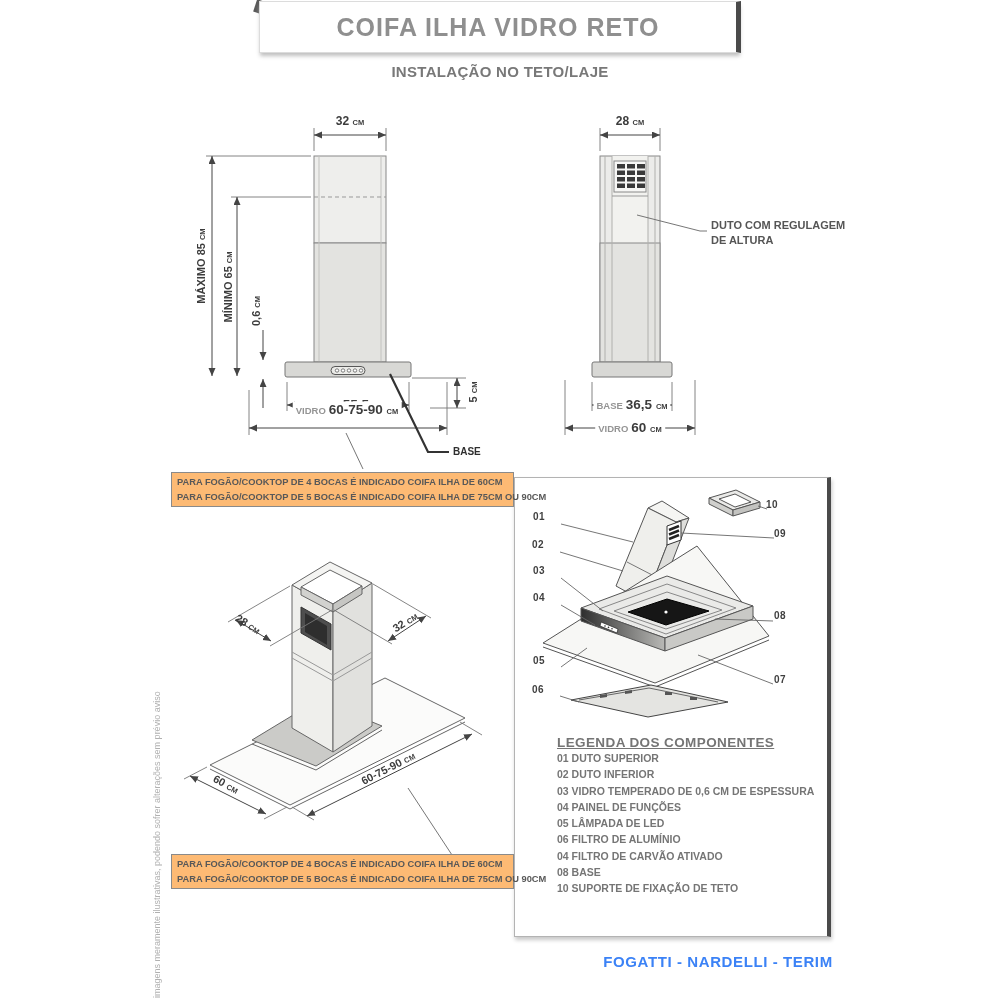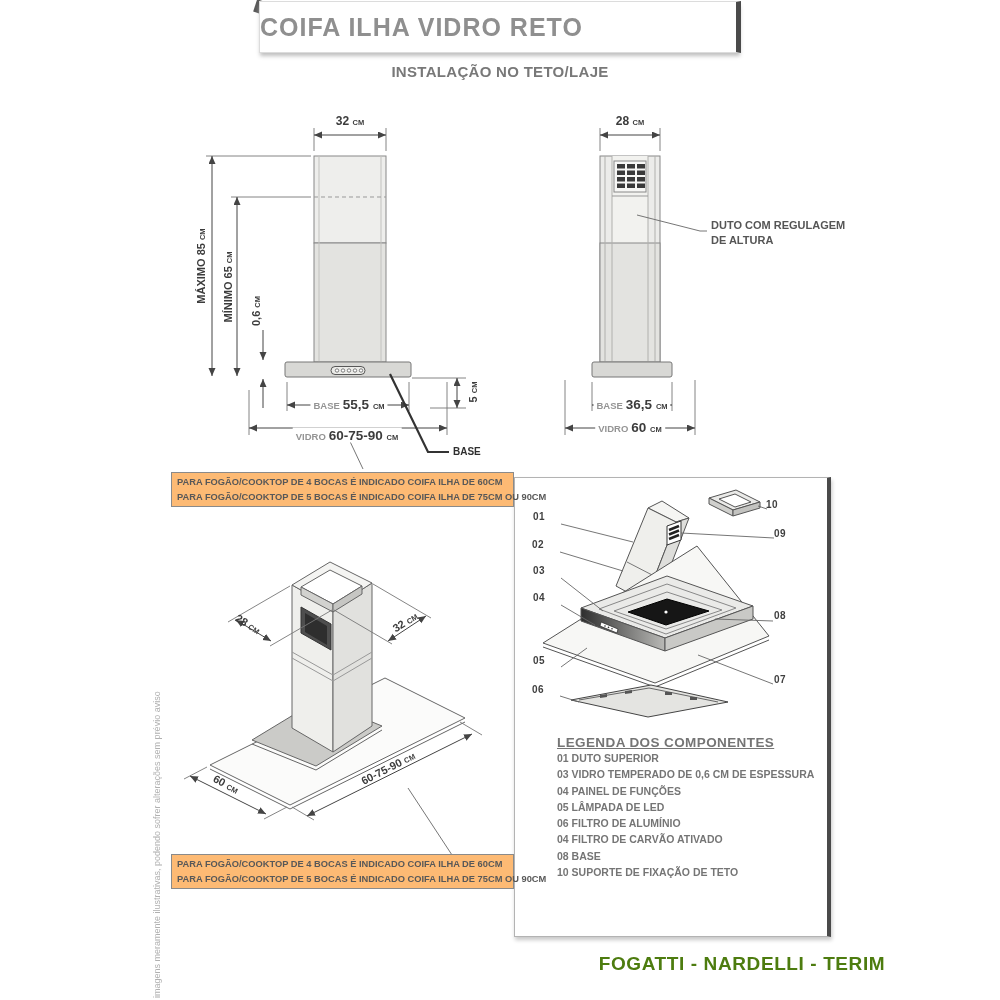--- a/index.html
+++ b/index.html
@@ -3,21 +3,21 @@
 <meta charset="utf-8">
 <style>
   html,body { margin:0; padding:0; }
   body { width:1000px; height:1000px; position:relative; background:#fff;
          font-family:"Liberation Sans", sans-serif; overflow:hidden; }
 
   
   .tbox { position:absolute; left:259px; top:1px; width:476px; height:50px; background:#fff;
           border:1px solid #dcdcdc; border-right:5px solid #4a4a4a;
           box-shadow:0 4px 4px -1px #bfbfbf; }
-  .title { line-height:50px; font-size:25px; font-weight:700;
+  .title { line-height:50px; text-align:center; font-size:25px; font-weight:700;
            color:#8f8f8f; letter-spacing:1px; }
   .notch { position:absolute; left:255px; top:0px; width:7px; height:13px; background:#5a5a5a;
            transform:rotate(18deg); }
   .subtitle { position:absolute; left:300px; top:63px; width:400px; text-align:center;
               font-size:15px; font-weight:700; color:#787878; letter-spacing:.3px; }
 
   
   .dim { position:absolute; white-space:nowrap; font-weight:700; color:#3c3c3c;
          font-size:12px; transform:translate(-50%,-50%); }
   .dim .u { font-size:7.5px; }
@@ -43,22 +43,22 @@
   
   .panel { position:absolute; left:514px; top:477px; width:312px; height:458px; background:#fff;
            border:1px solid #b3b3b3; border-right:4px solid #4a4a4a;
            box-shadow:1px 3px 4px rgba(0,0,0,.22); }
   .co { position:absolute; font-size:10px; font-weight:700; color:#3f3f3f; letter-spacing:.5px; }
 
   .legend { position:absolute; left:557px; top:735px; color:#757575; font-weight:700; }
   .legend-title { font-size:13.5px; text-decoration:underline; letter-spacing:.4px; margin-bottom:0; }
   .legend-item { font-size:10.5px; line-height:16.3px; white-space:nowrap; }
 
-  .footer { position:absolute; left:584px; top:953px; width:316px; text-align:center;
-            font-size:19px; font-weight:700; color:#4d7c0f; letter-spacing:.6px; }
+  .footer { position:absolute; left:560px; top:953px; width:316px; text-align:center;
+            font-size:15px; font-weight:700; color:#3b82f6; letter-spacing:.6px; }
 
   .side-note { position:absolute; left:152px; top:998px; width:345px; font-size:9px;
                color:#b0b0b0; transform:rotate(-90deg); transform-origin:0 0; white-space:nowrap; }
 
   svg.lines { position:absolute; left:0; top:0; }
   .ext  { stroke:#777; stroke-width:.9; }
   .dimln{ stroke:#444; stroke-width:1; fill:none;
           marker-start:url(#mA); marker-end:url(#mA); }
   .dime { stroke:#444; stroke-width:1; fill:none; marker-end:url(#mA); }
   .ldr  { stroke:#666; stroke-width:.9; fill:none; }
@@ -256,21 +256,21 @@
 <div class="dim sm r90" style="left:201px;top:266px">
   <span>MÁXIMO 85</span> <span class="u">CM</span></div>
 <div class="dim sm r90" style="left:228px;top:287px">
   <span>MÍNIMO 65</span> <span class="u">CM</span></div>
 <div class="dim sm r90" style="left:256px;top:311px">
   <span>0,6</span> <span class="u">CM</span></div>
 <div class="dim sm r90" style="left:473px;top:392px">
   <span>5</span> <span class="u">CM</span></div>
 <div class="dim big onln" style="left:349px;top:404px">
   <span class="pref">BASE</span><span>55,5</span> <span class="u">CM</span></div>
-<div class="dim big onln" style="left:347px;top:435px">
+<div class="dim big onln" style="left:347px;top:409px">
   <span class="pref">VIDRO</span><span>60-75-90</span> <span class="u">CM</span></div>
 <div class="bcall">BASE</div>
 
 <div class="dim" style="left:630px;top:121px">
   <span>28</span> <span class="u">CM</span></div>
 <div class="duct">
   <div>DUTO COM REGULAGEM</div>
   <div>DE ALTURA</div>
 </div>
 <div class="dim big onln" style="left:632px;top:404px">
@@ -303,20 +303,21 @@
 <div class="co" style="left:533px;top:655px">05</div>
 <div class="co" style="left:532px;top:684px">06</div>
 <div class="co" style="left:774px;top:674px">07</div>
 <div class="co" style="left:774px;top:610px">08</div>
 <div class="co" style="left:774px;top:528px">09</div>
 <div class="co" style="left:766px;top:499px">10</div>
 
 <div class="legend">
   <div class="legend-title">LEGENDA DOS COMPONENTES</div>
   <div class="legend-item">01 DUTO SUPERIOR</div>
+  <div class="legend-item">02 DUTO INFERIOR</div>
   <div class="legend-item">03 VIDRO TEMPERADO DE 0,6 CM DE ESPESSURA</div>
   <div class="legend-item">04 PAINEL DE FUNÇÕES</div>
   <div class="legend-item">05 LÂMPADA DE LED</div>
   <div class="legend-item">06 FILTRO DE ALUMÍNIO</div>
   <div class="legend-item">04 FILTRO DE CARVÃO ATIVADO</div>
   <div class="legend-item">08 BASE</div>
   <div class="legend-item">10 SUPORTE DE FIXAÇÃO DE TETO</div>
 </div>
 
 <div class="footer">FOGATTI - NARDELLI - TERIM</div>

